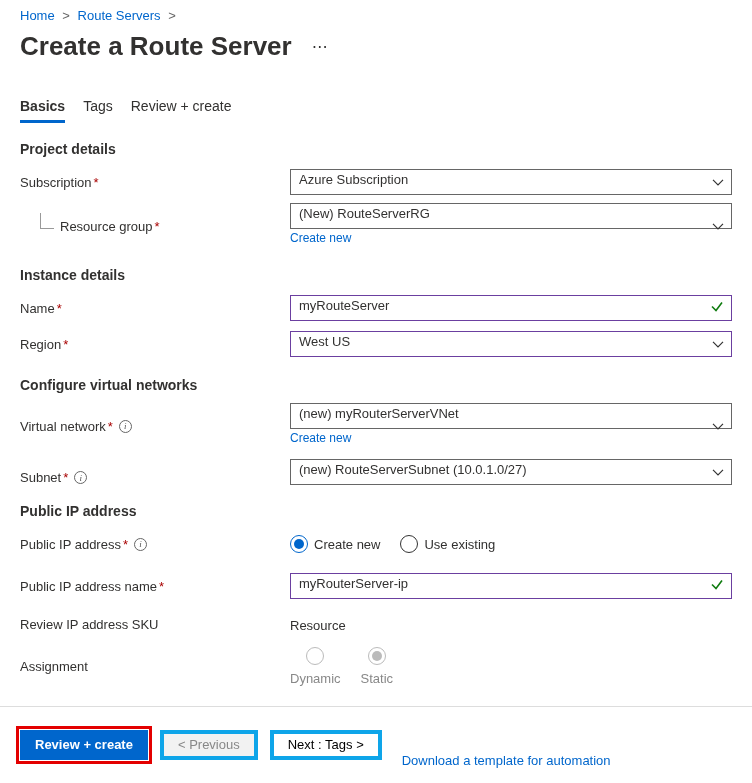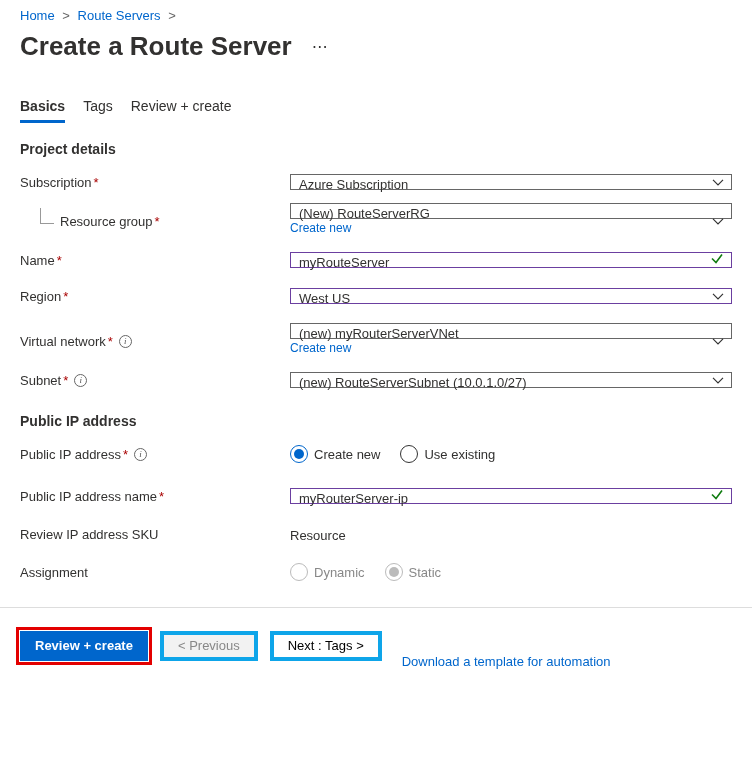--- a/index.html
+++ b/index.html
@@ -104,21 +104,21 @@
       color: #555;
       font-style: italic;
       font-family: Georgia, serif;
     }
     .input-col {
       flex: 1;
       position: relative;
     }
     .select, .text-input {
       width: 100%;
-      height: 16px;
+      height: 26px;
       border: 1px solid #666;
       padding: 2px 28px 2px 8px;
       font-size: 13px;
       background: #fff;
       position: relative;
     }
     .select.highlighted, .text-input.highlighted {
       border: 1px solid #6b3fa0;
     }
     .chevron {
@@ -162,21 +162,21 @@
     }
     .radio-circle.checked::after {
       content: "";
       width: 10px; height: 10px;
       border-radius: 50%;
       background: #0066cc;
     }
     .radio-circle.checked { border-color: #0066cc; }
     .radio-circle.disabled { border-color: #bbb; }
     .radio-circle.disabled.checked::after { background: #bbb; }
-    .radio.disabled { color: #888; cursor: default; }
+    .radio.disabled { color: #888; cursor: default; flex-direction: column; }
 
     .static-val { font-size: 13px; padding-top: 3px; }
 
     
     .footer {
       border-top: 1px solid #ddd;
       margin-top: 20px;
       padding: 14px 20px;
       display: flex;
       align-items: center;
@@ -257,20 +257,21 @@
       <div class="select">(New) RouteServerRG</div>
       <span class="chevron">
           <svg width="12" height="8" viewBox="0 0 12 8">
             <path d="M1 1 L6 6 L11 1" stroke="#333" stroke-width="1.2" fill="none"></path>
           </svg>
         </span>
       <a href="#" class="link-below">Create new</a>
     </div>
   </div>
 
+  <div class="section-heading">Instance details</div>
 
   <div class="form-row">
     <div class="label-col">
       <span>Name</span>
         <span class="req">*</span>
     </div>
     <div class="input-col">
       <div class="text-input highlighted">myRouteServer</div>
       <span class="check-icon"><svg width="14" height="14" viewBox="0 0 14 14">
             <path d="M2 7 L6 11 L12 3" stroke="#107c10" stroke-width="1.6" fill="none"></path>
@@ -286,39 +287,40 @@
     <div class="input-col">
       <div class="select highlighted">West US</div>
       <span class="chevron">
           <svg width="12" height="8" viewBox="0 0 12 8">
             <path d="M1 1 L6 6 L11 1" stroke="#333" stroke-width="1.2" fill="none"></path>
           </svg>
         </span>
     </div>
   </div>
 
+  <div class="section-heading">Configure virtual networks</div>
 
   <div class="form-row">
     <div class="label-col">
       <span>Virtual network</span>
         <span class="req">*</span>
       <span class="info-icon">i</span>
     </div>
     <div class="input-col">
       <div class="select">(new) myRouterServerVNet</div>
       <span class="chevron">
           <svg width="12" height="8" viewBox="0 0 12 8">
             <path d="M1 1 L6 6 L11 1" stroke="#333" stroke-width="1.2" fill="none"></path>
           </svg>
         </span>
       <a href="#" class="link-below">Create new</a>
     </div>
   </div>
 
-  <div class="form-row" style="margin-top:6px;margin-bottom:12px;">
+  <div class="form-row" style="margin-top:6px;margin-bottom:12px;align-items:flex-end;">
     <div class="label-col">
       <span>Subnet</span>
         <span class="req">*</span>
       <span class="info-icon">i</span>
     </div>
     <div class="input-col">
       <div class="select">(new) RouteServerSubnet (10.0.1.0/27)</div>
       <span class="chevron">
           <svg width="12" height="8" viewBox="0 0 12 8">
             <path d="M1 1 L6 6 L11 1" stroke="#333" stroke-width="1.2" fill="none"></path>

